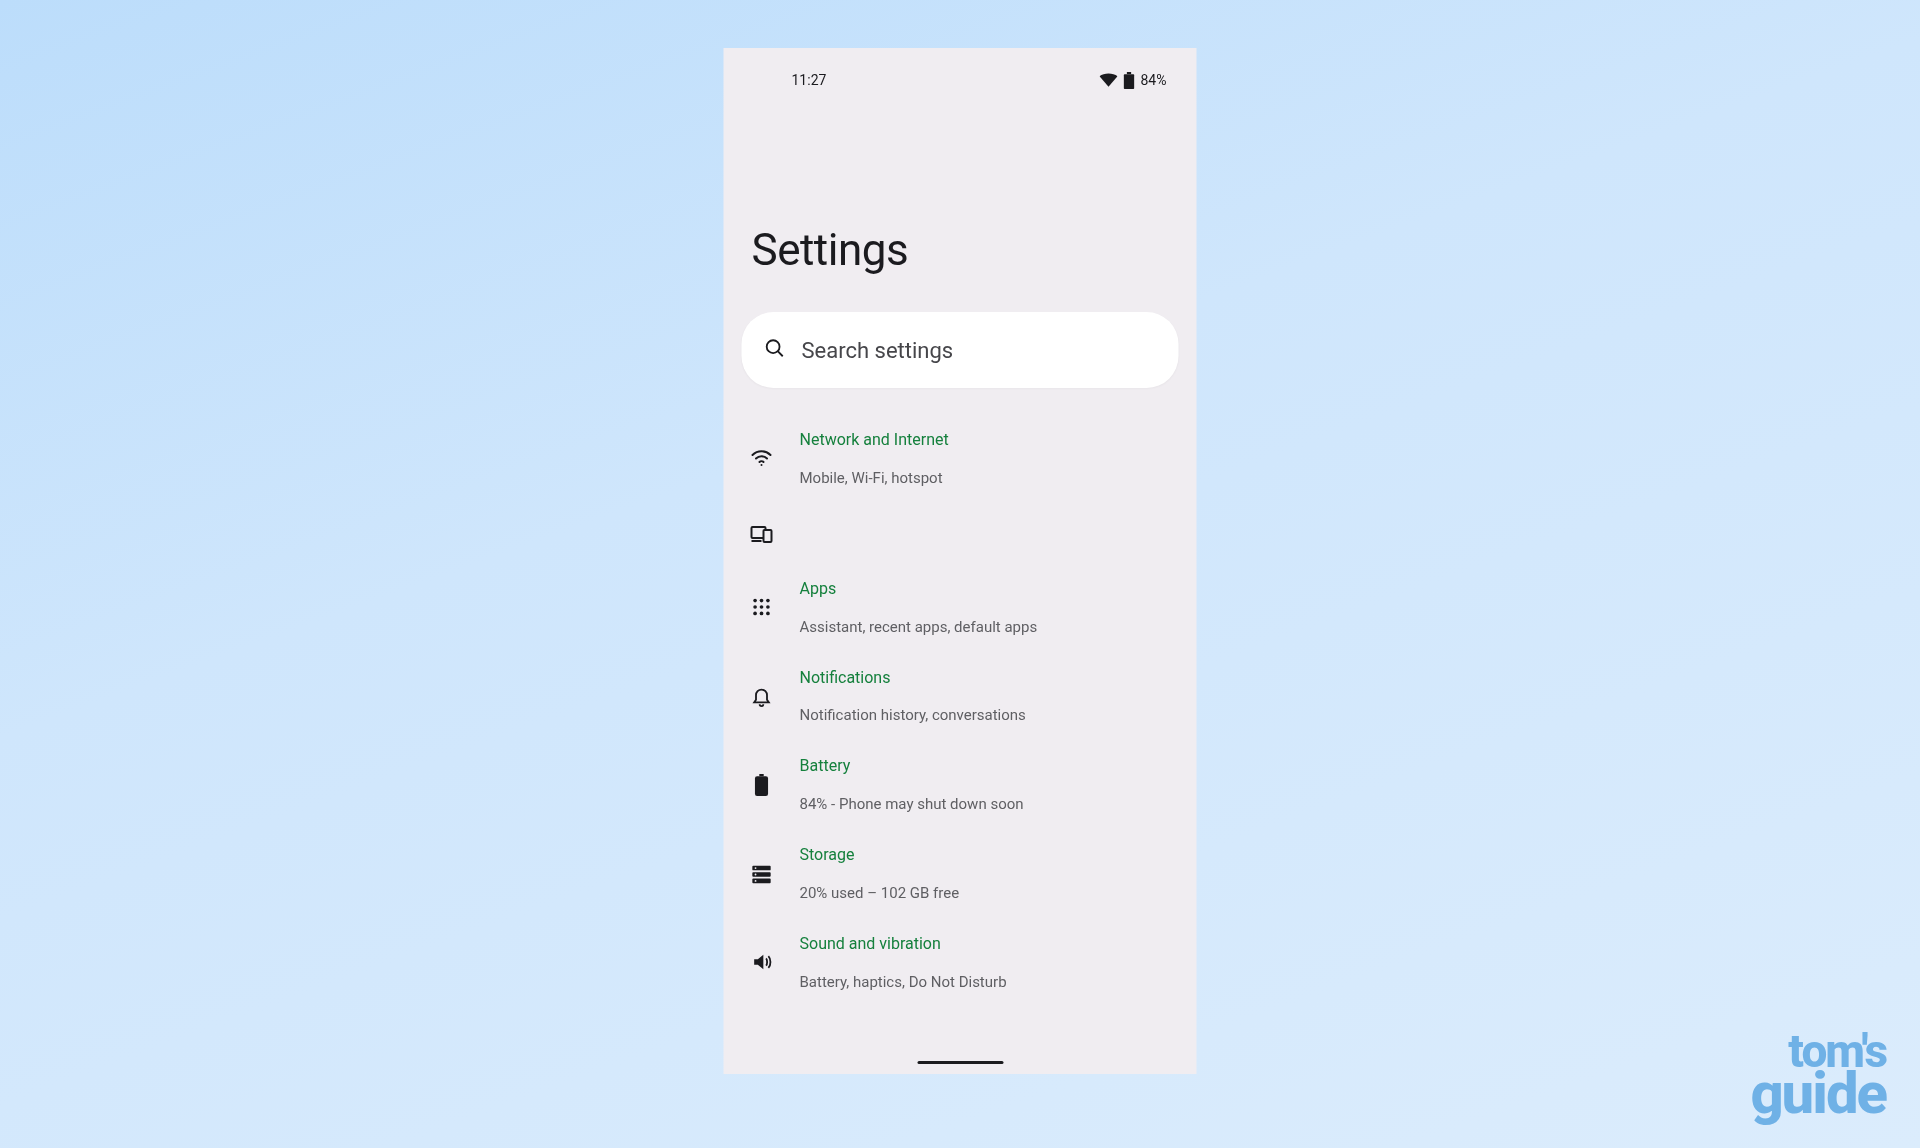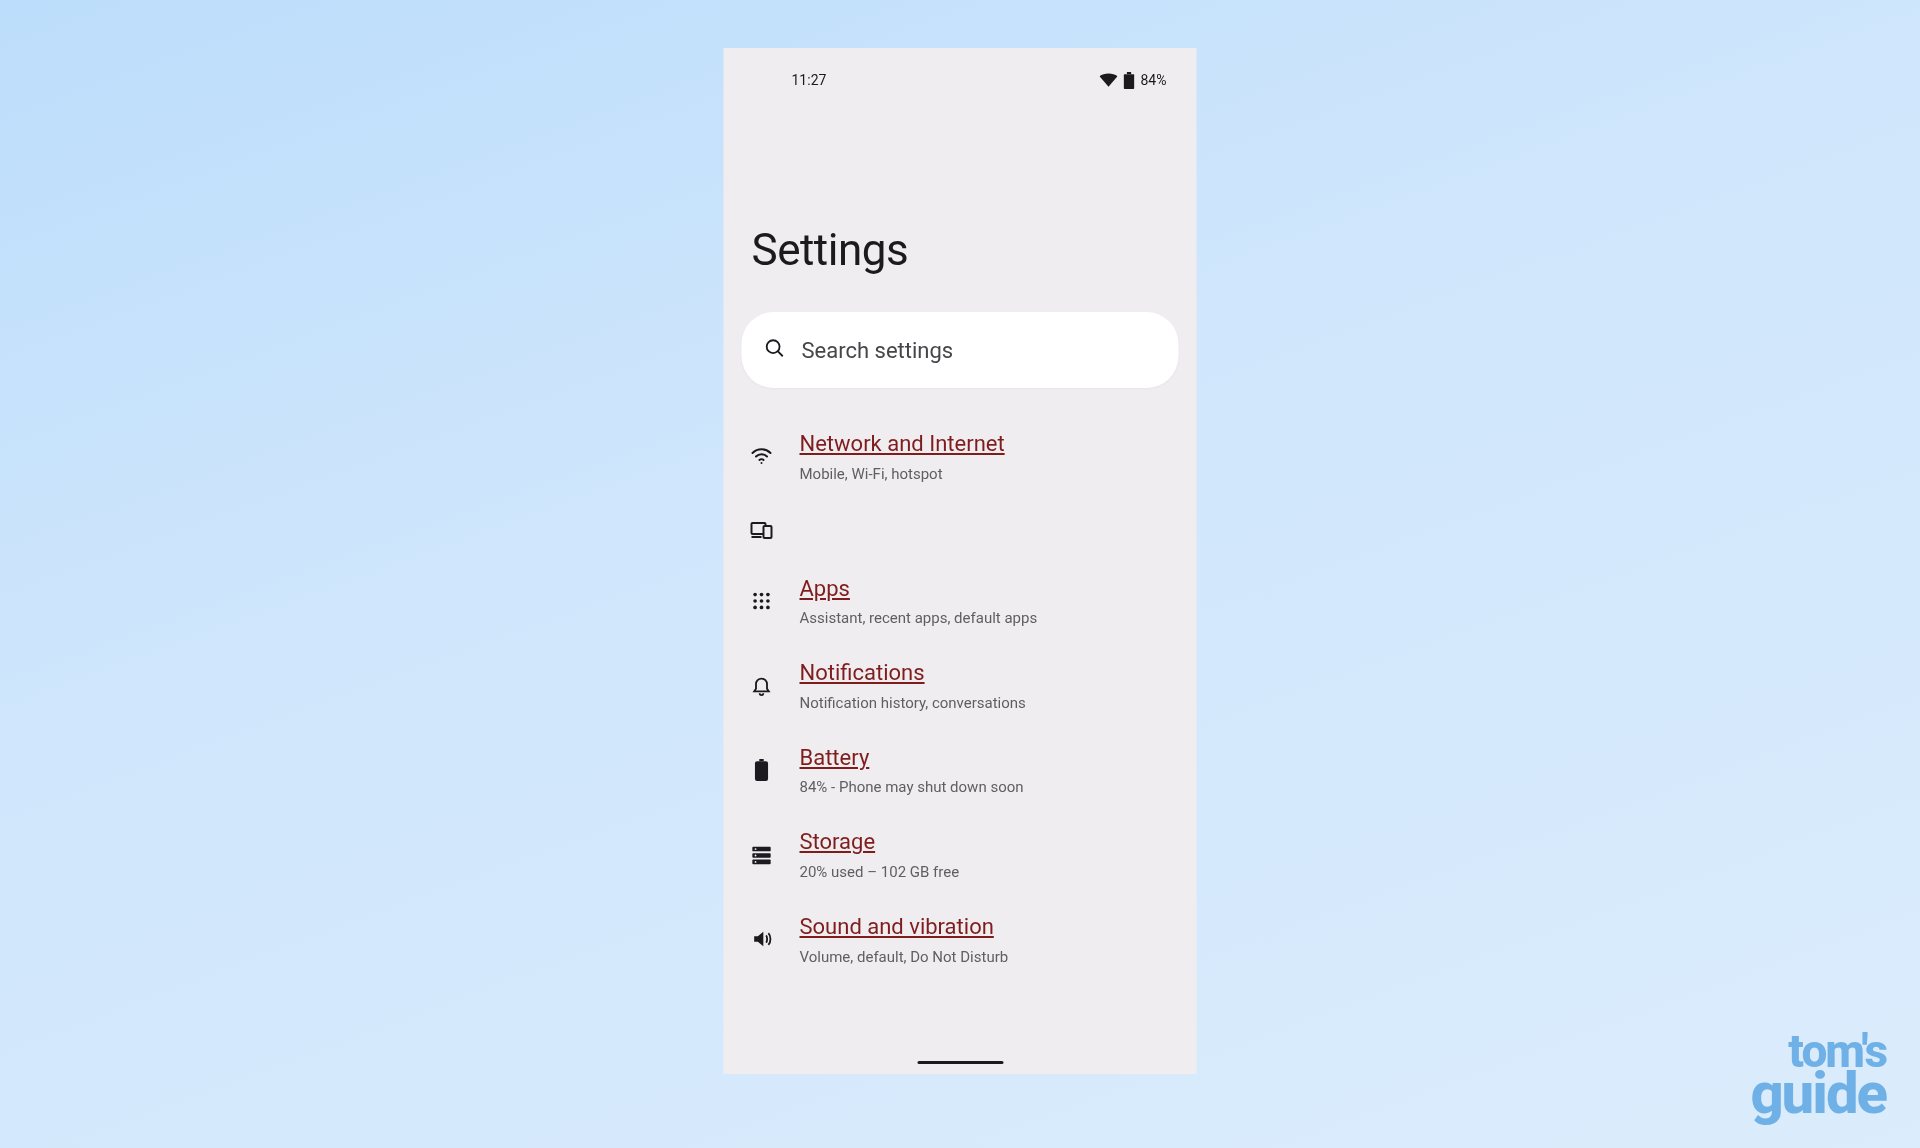--- a/index.html
+++ b/index.html
@@ -64,22 +64,22 @@
   }
   .settings-icon {
     width: 28px;
     height: 28px;
     flex: 0 0 28px;
     display: flex;
     align-items: center;
     justify-content: center;
   }
   .settings-text { flex: 1; }
-  .settings-label { font-size: 22px; color: #7f1d1d; line-height: 1.3; text-decoration: underline; }
-  .settings-sub { font-size: 15px; color: #5f5f63; margin-top: 6px; }
+  .settings-label { font-size: 16px; color: #15803d; line-height: 1.3; }
+  .settings-sub { font-size: 15px; color: #5f5f63; margin-top: 18px; }
   .nav-indicator {
     position: absolute;
     bottom: 10px;
     left: 50%;
     transform: translateX(-50%);
     width: 86px;
     height: 3px;
     background: #1b1b1f;
     border-radius: 2px;
   }
@@ -225,21 +225,21 @@
     <div class="settings-item">
       <div class="settings-icon">
         <svg width="24" height="22" viewBox="0 0 24 24" fill="none" stroke="#1b1b1f" stroke-width="2">
             <path d="M4 9v6h4l6 5V4l-6 5H4z" fill="#1b1b1f" stroke="none"></path>
             <path d="M17 8c1.5 1.5 1.5 6.5 0 8"></path>
             <path d="M19.5 5.5c3 3 3 10 0 13"></path>
           </svg>
       </div>
       <div class="settings-text">
         <div class="settings-label">Sound and vibration</div>
-        <div class="settings-sub">Volume, default, Do Not Disturb</div>
+        <div class="settings-sub">Battery, haptics, Do Not Disturb</div>
       </div>
     </div>
 
   </div>
 
   <div class="nav-indicator"></div>
 </div>
 
 <div class="watermark">
   <div class="l1">tom's</div>

